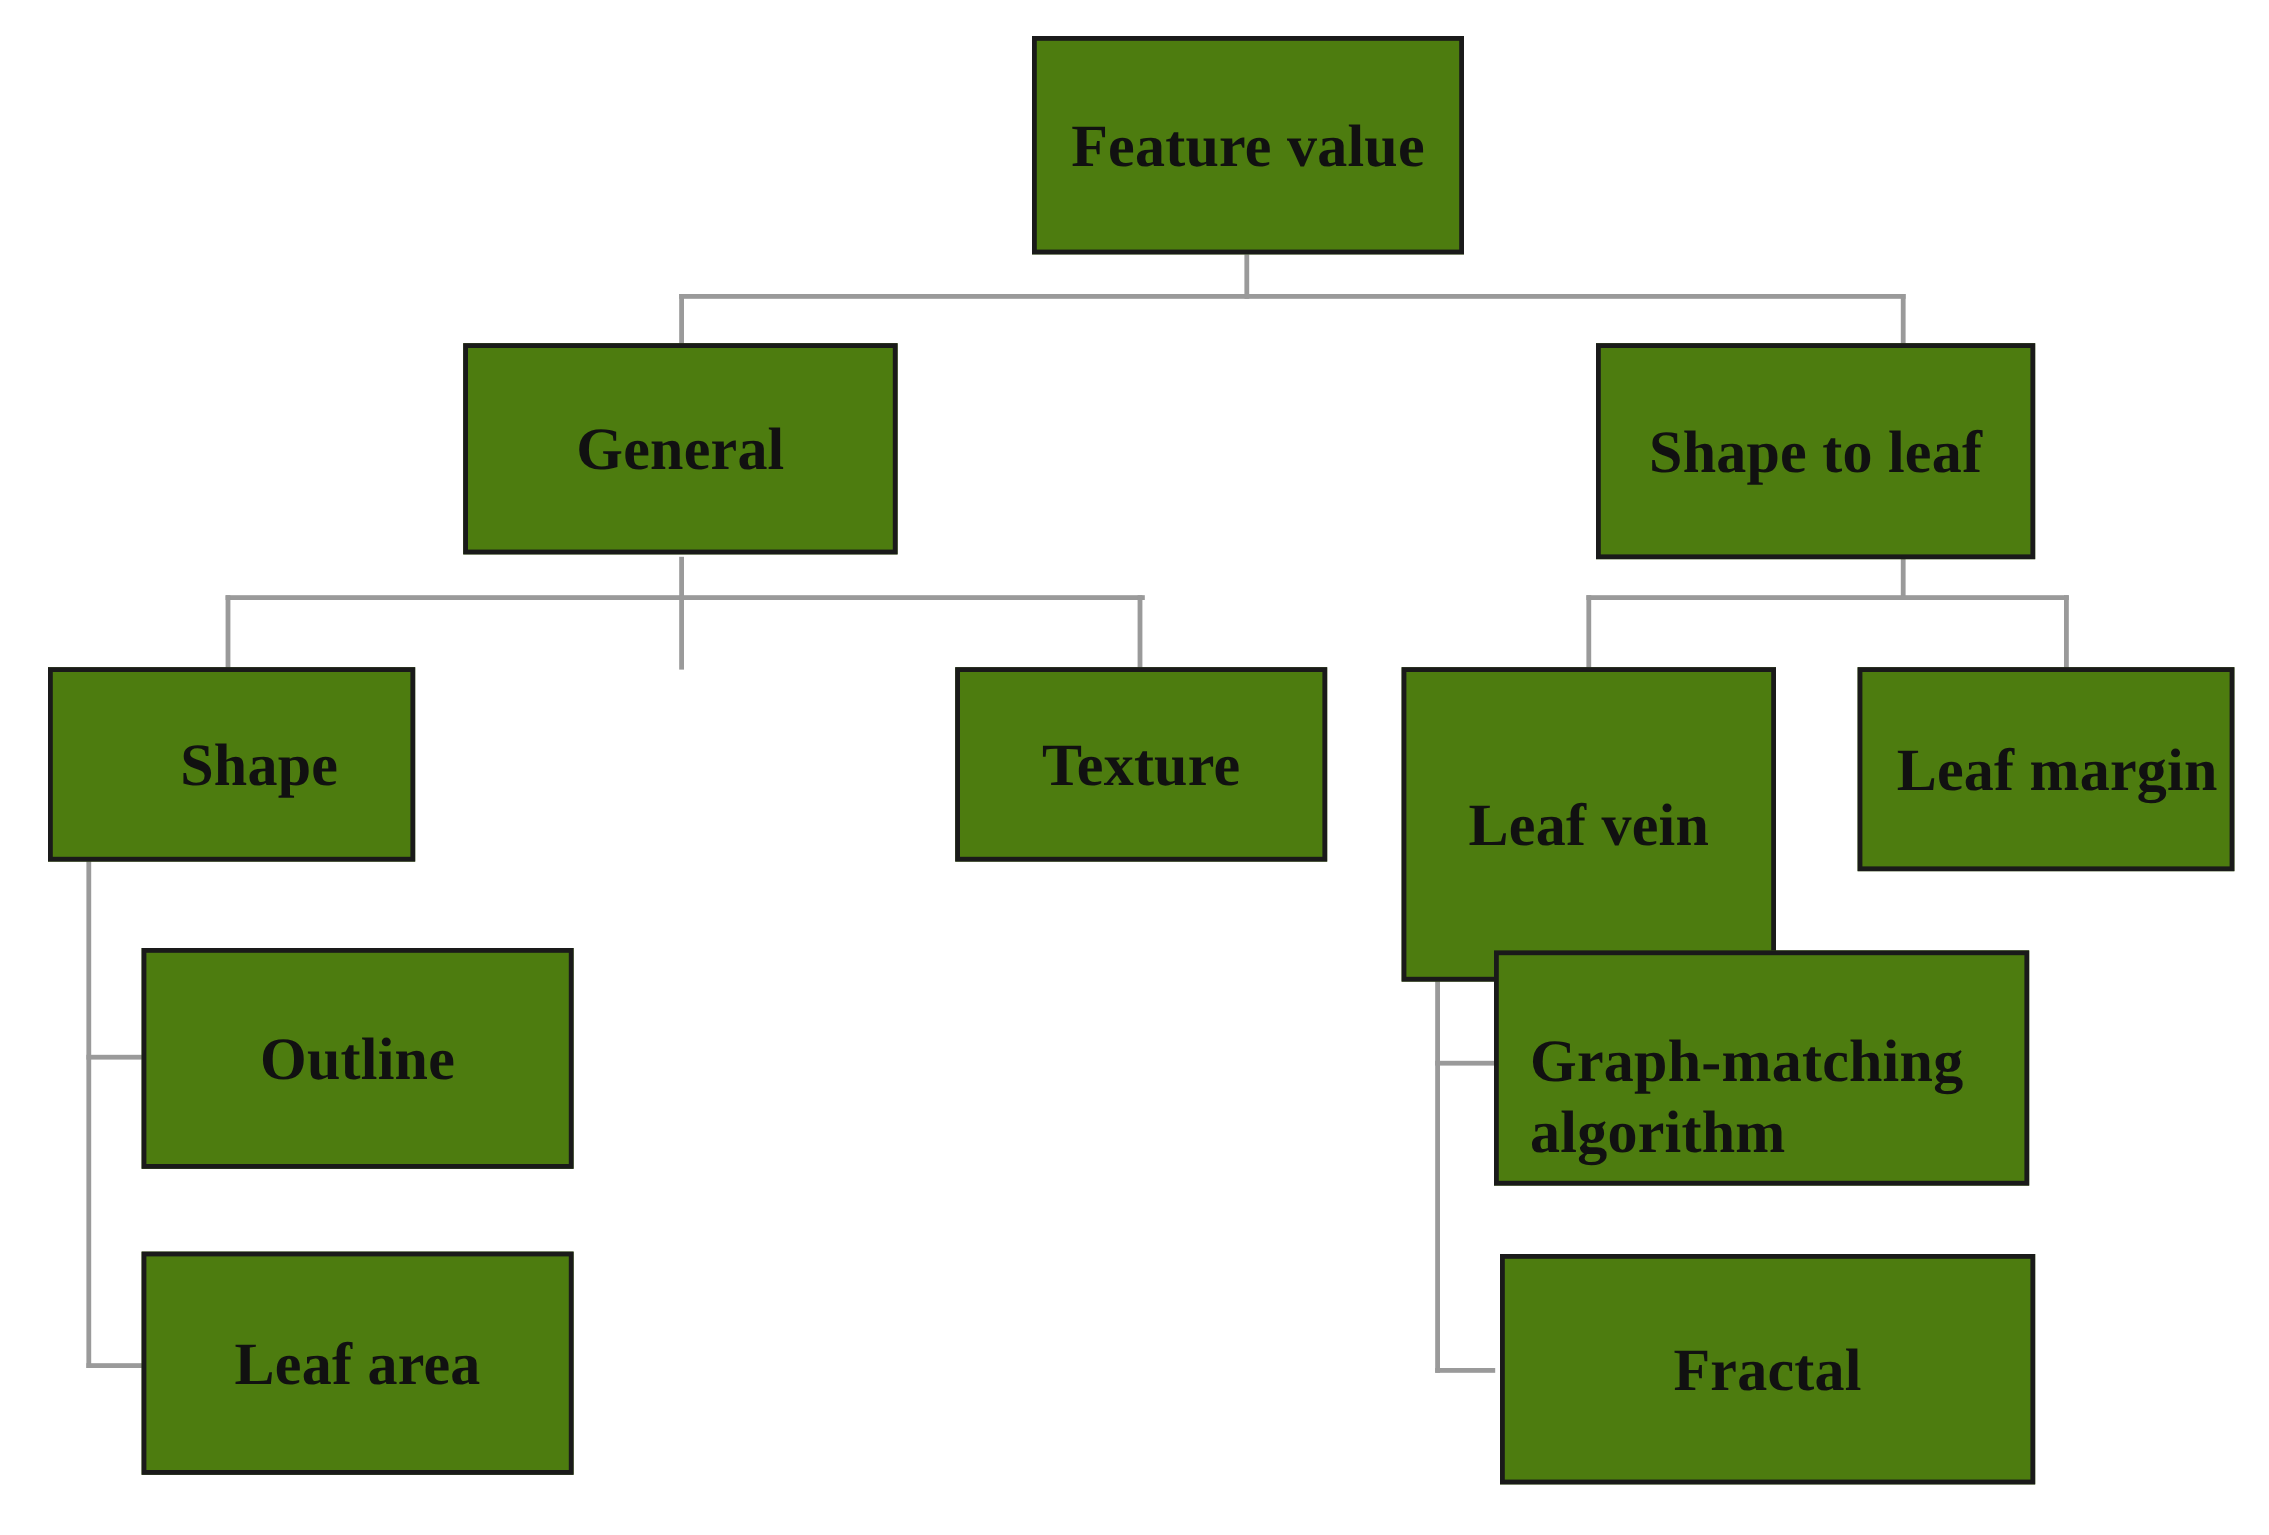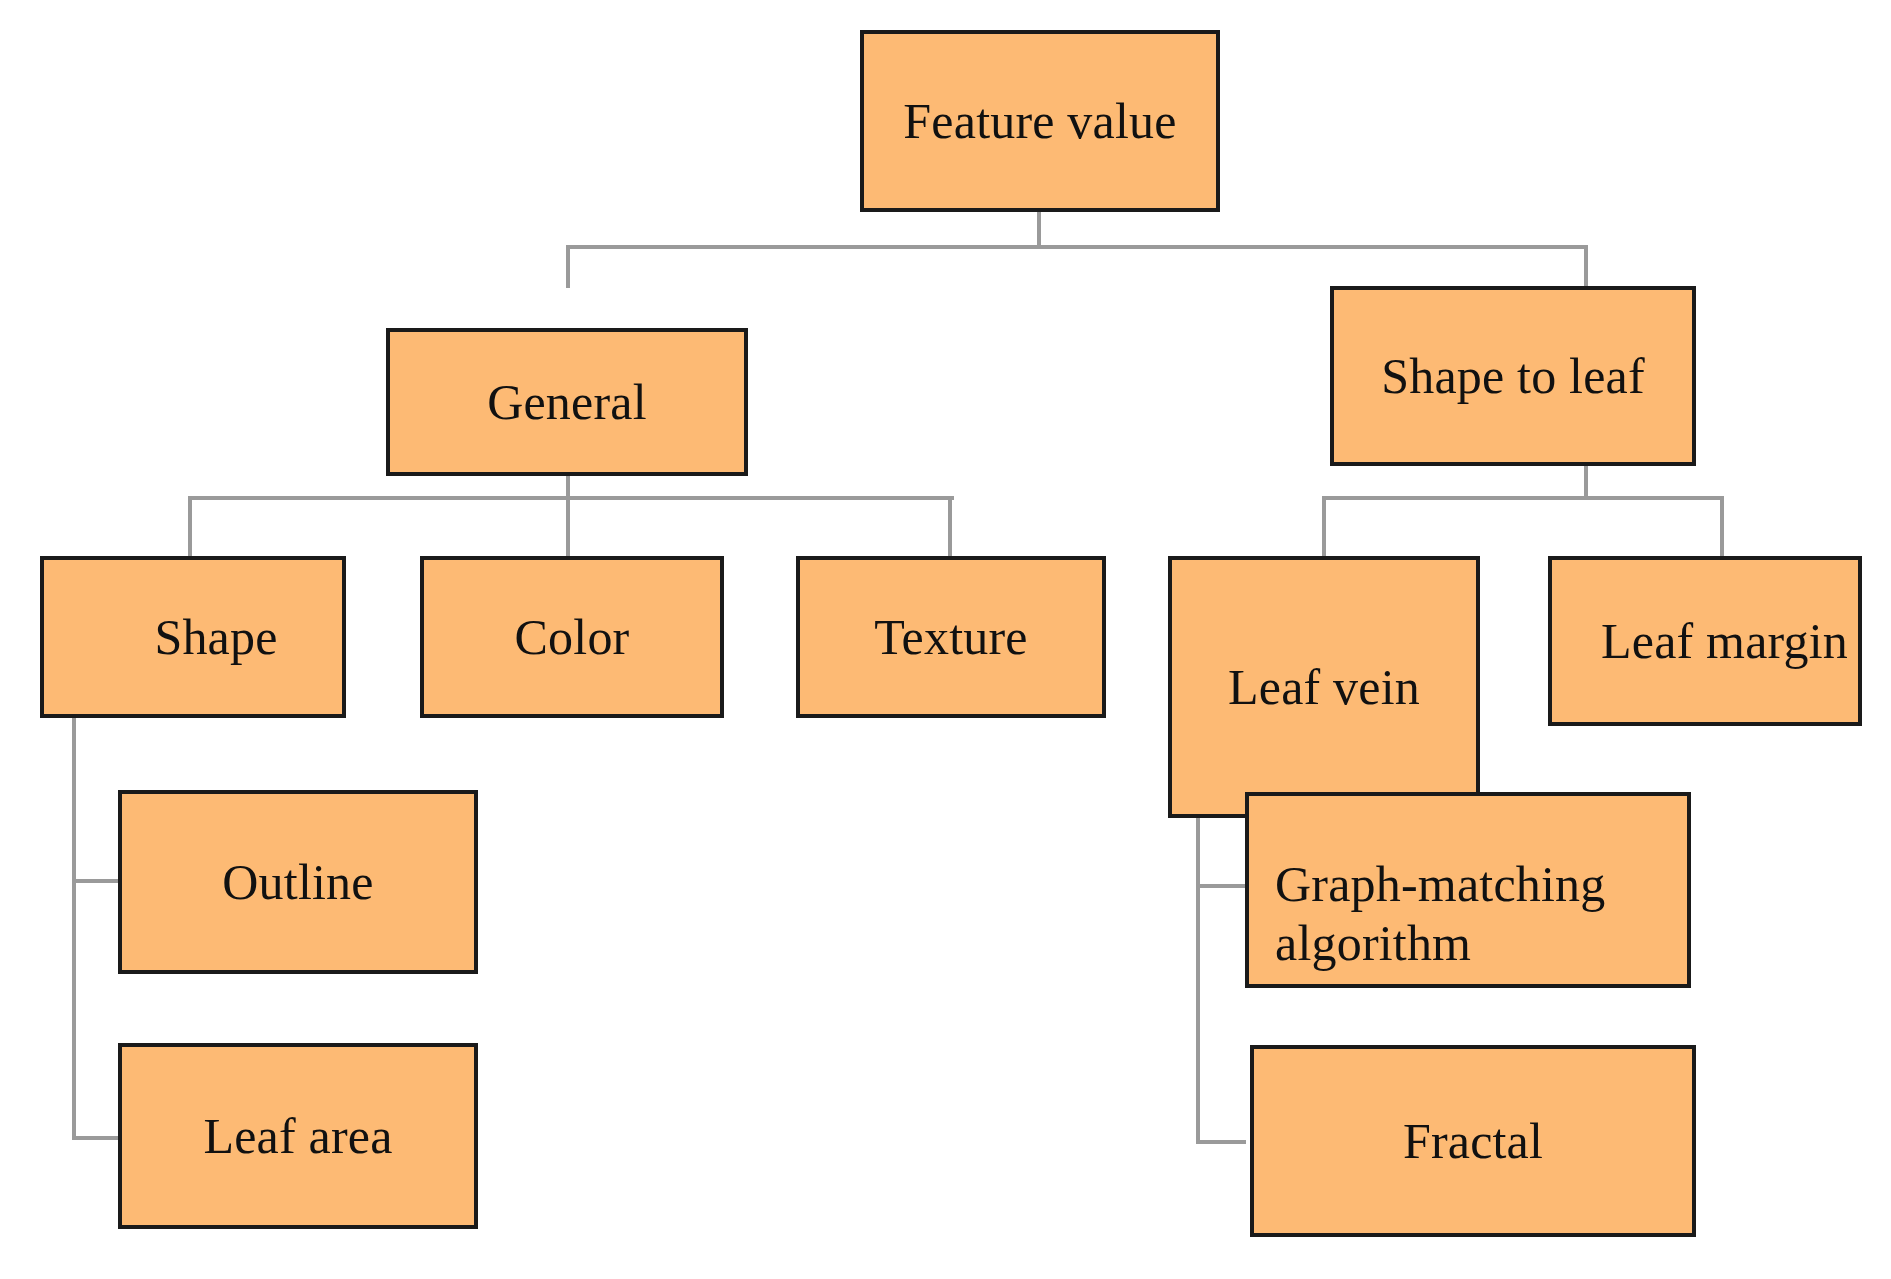--- a/index.html
+++ b/index.html
@@ -12,26 +12,27 @@
     position: relative;
     width: 1891px;
     height: 1279px;
     background: #ffffff;
     overflow: hidden;
     font-family: "Liberation Serif", "DejaVu Serif", serif;
   }
   .node {
     position: absolute;
     box-sizing: border-box;
-    background: #fdba74;
+    background: #4d7c0f;
     border: 4px solid #1a1a1a;
     display: flex;
     align-items: center;
     justify-content: center;
     z-index: 3;
+    font-weight: bold;
   }
   .node .label {
     font-size: 50px;
     line-height: 1.18;
     color: #111111;
     letter-spacing: 0.2px;
     white-space: pre-line;
     text-align: center;
     padding: 0 10px;
   }
@@ -77,35 +78,32 @@
   <div class="conn h" style="left:72px; top:1136px; width:48px; height:4px;"></div>
 
   <div class="conn v" style="left:1196px; top:816px; width:4px; height:328px;"></div>
   <div class="conn h" style="left:1196px; top:884px; width:50px; height:4px;"></div>
   <div class="conn h" style="left:1196px; top:1140px; width:50px; height:4px;"></div>
 
   <div class="node" style="left:860px; top:30px; width:360px; height:182px;">
     <span class="label">Feature value</span>
   </div>
 
-  <div class="node" style="left:386px; top:286px; width:362px; height:148px;margin-top:42px;">
+  <div class="node" style="left:386px; top:286px; width:362px; height:176px;">
     <span class="label">General</span>
   </div>
 
   <div class="node" style="left:1330px; top:286px; width:366px; height:180px;">
     <span class="label">Shape to leaf</span>
   </div>
 
   <div class="node" style="left:40px; top:556px; width:306px; height:162px;padding-left:46px;">
     <span class="label">Shape</span>
   </div>
 
-  <div class="node" style="left:420px; top:556px; width:304px; height:162px;">
-    <span class="label">Color</span>
-  </div>
 
   <div class="node" style="left:796px; top:556px; width:310px; height:162px;">
     <span class="label">Texture</span>
   </div>
 
   <div class="node" style="left:1168px; top:556px; width:312px; height:262px;">
     <span class="label">Leaf vein</span>
   </div>
 
   <div class="node" style="left:1548px; top:556px; width:314px; height:170px;justify-content:flex-end;">

